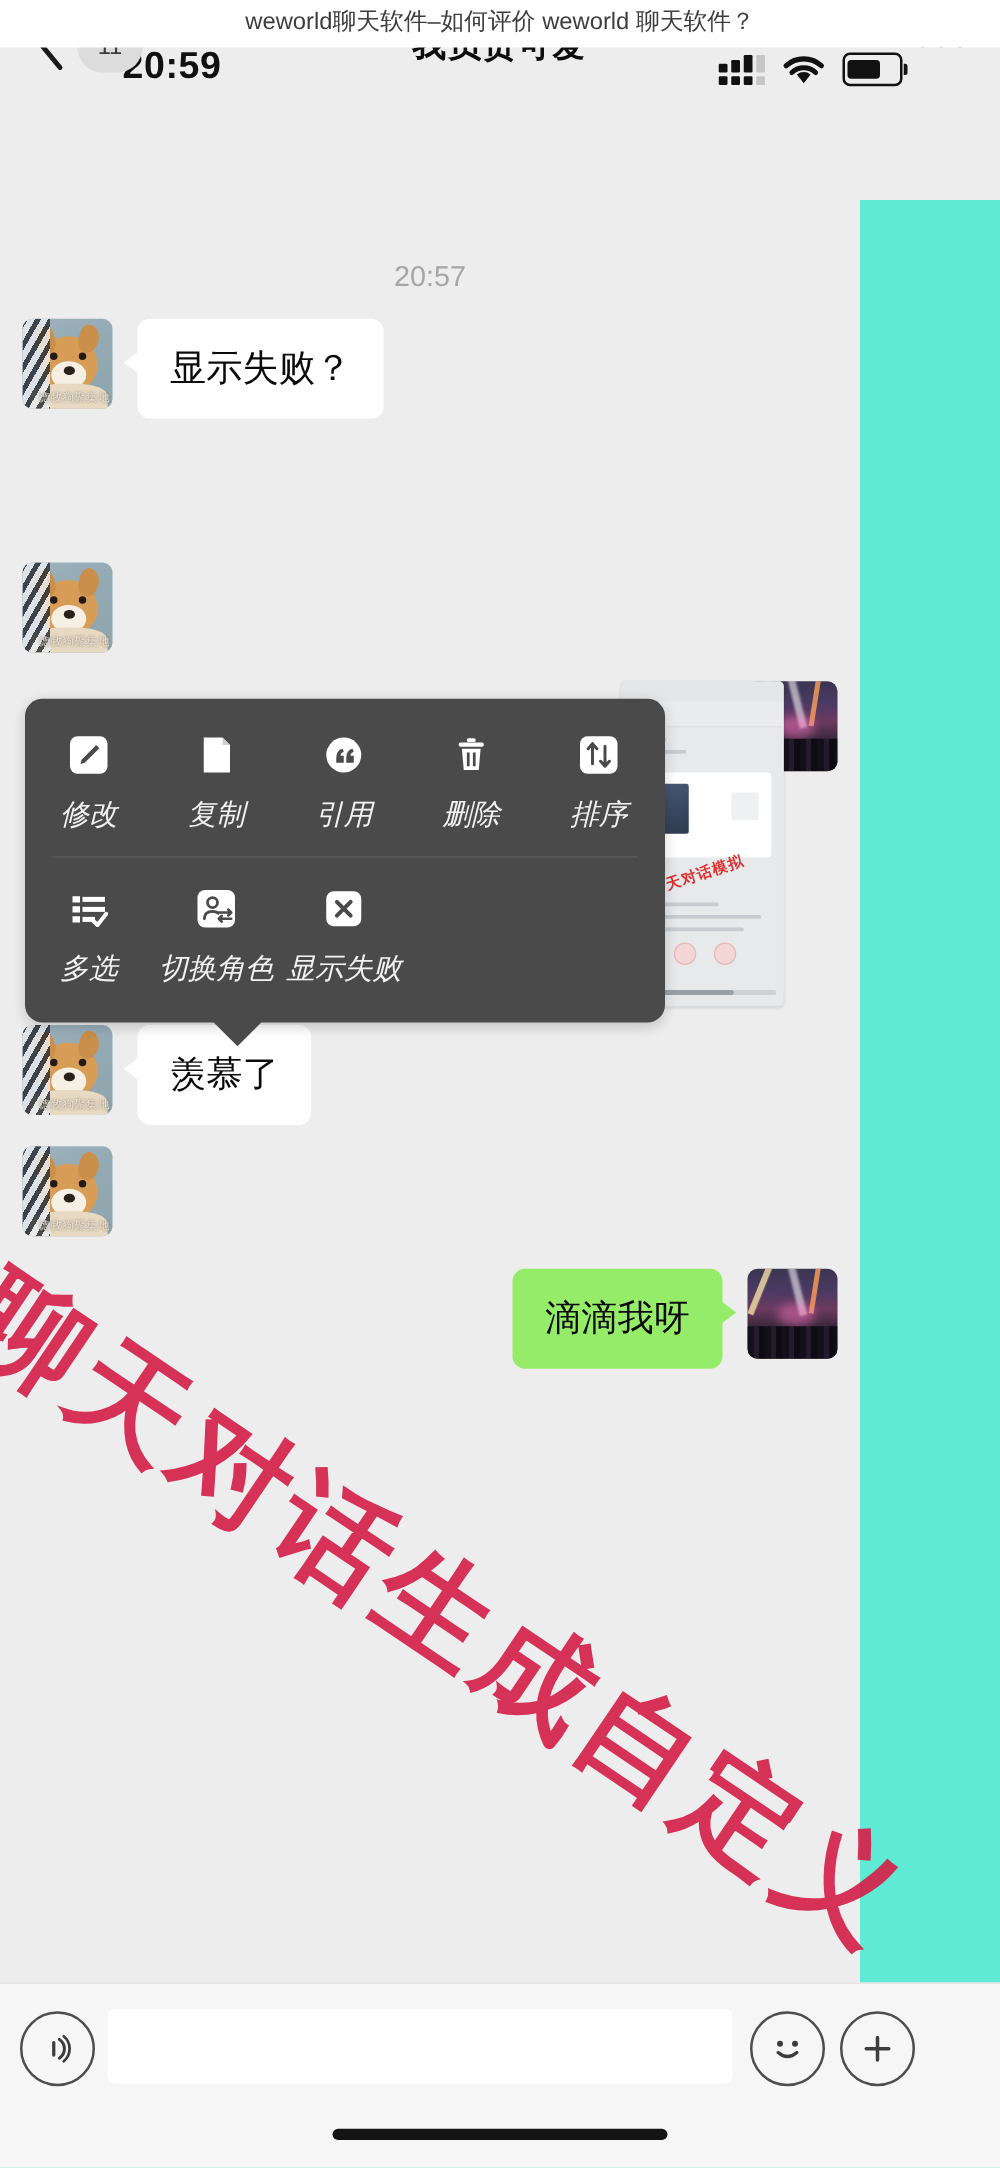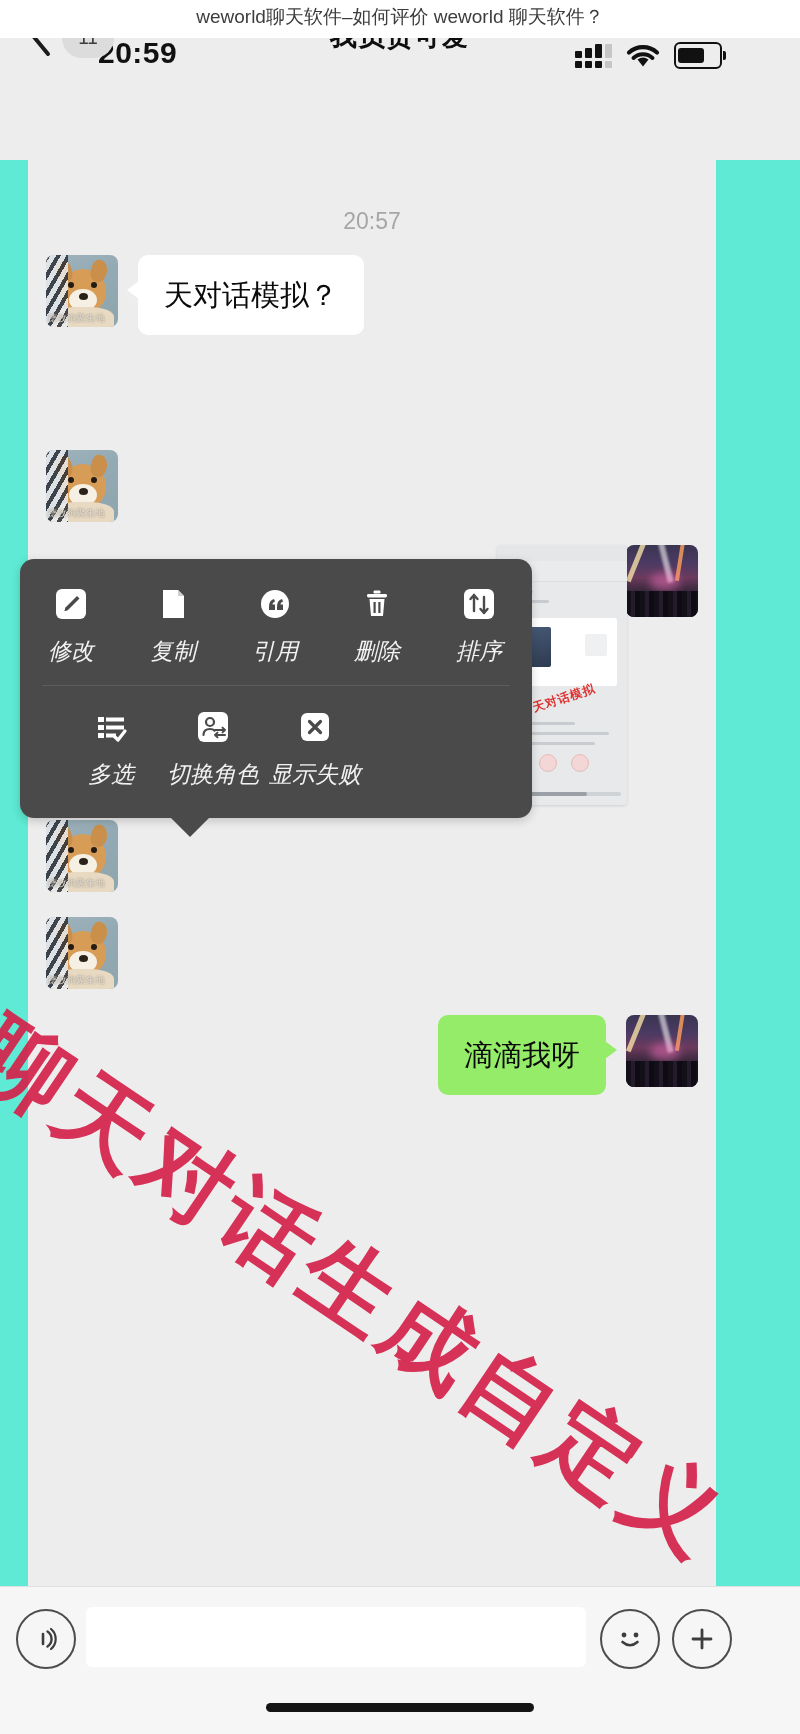--- a/index.html
+++ b/index.html
@@ -85,21 +85,21 @@
   }
   .nav-more{
     position:absolute;right:28px;top:30px;
     display:flex;gap:7px;
   }
   .nav-more span{width:8px;height:8px;border-radius:50%;background:#2b2b2b;display:block;}
 
   
   .chat{
     position:absolute;left:0;top:160px;width:688px;height:1427px;
-    background:#ededed;overflow:hidden;margin-left:28px;
+    background:#ededed;overflow:hidden;
   }
   .daystamp{
     width:100%;text-align:center;margin-top:48px;
     font-size:23px;color:#a6a6a6;
   }
 
   .row{position:absolute;display:flex;align-items:flex-start;}
   .row.left{left:18px;}
   .row.right{right:18px;flex-direction:row-reverse;}
 
@@ -123,21 +123,21 @@
   .avatar.dog .eye1{position:absolute;left:22px;top:27px;width:6px;height:6px;background:#241c14;border-radius:50%;}
   .avatar.dog .eye2{position:absolute;left:45px;top:27px;width:6px;height:6px;background:#241c14;border-radius:50%;}
   .avatar.dog .body{position:absolute;left:6px;top:52px;width:62px;height:24px;background:#e8d9c2;border-radius:40% 40% 0 0;}
   .avatar.dog .stripes{
     position:absolute;left:0;top:0;width:22px;height:72px;
     background:repeating-linear-gradient(120deg,#2e3138 0 4px,#e8ebee 4px 9px);
     opacity:.85;
   }
   .avatar.dog .wm{
     position:absolute;left:2px;bottom:2px;width:68px;
-    font-size:9px;color:#e9e2d6;text-align:left;
+    font-size:9px;color:#e9e2d6;text-align:right;
     text-shadow:0 0 2px rgba(0,0,0,.5);
     white-space:nowrap;letter-spacing:0.5px;
   }
   
   .avatar.concert{
     background:linear-gradient(180deg,#3a3551 0%,#4b3a63 25%,#6c3a5e 45%,#2a2232 70%,#161219 100%);
   }
   .avatar.concert .beam1{position:absolute;left:8px;top:-6px;width:5px;height:44px;background:rgba(255,235,170,.75);transform:rotate(22deg);filter:blur(.6px);}
   .avatar.concert .beam2{position:absolute;left:36px;top:-10px;width:6px;height:48px;background:rgba(255,255,255,.55);transform:rotate(-14deg);filter:blur(.8px);}
   .avatar.concert .beam3{position:absolute;left:52px;top:-4px;width:4px;height:40px;background:rgba(255,160,90,.8);transform:rotate(9deg);filter:blur(.6px);}
@@ -194,21 +194,21 @@
   
   .ctxmenu{
     position:absolute;left:20px;top:559px;width:512px;
     background:#4a4a4a;border-radius:14px;
     z-index:30;
     box-shadow:0 3px 10px rgba(0,0,0,.18);
   }
   .ctx-row{
     display:flex;padding:26px 0 18px 0;font-style:italic;
   }
-  .ctx-row.row2{padding-top:22px;padding-bottom:28px;margin-left:40px;}
+  .ctx-row.row2{padding-top:22px;padding-bottom:28px;}
   .ctx-item{
     flex:0 0 102px;display:flex;flex-direction:column;align-items:center;gap:13px;
   }
   .ctx-ic{
     width:38px;height:38px;display:flex;align-items:center;justify-content:center;
   }
   .ctx-ic svg{display:block;}
   .ctx-lb{font-size:23px;color:#f2f2f2;white-space:nowrap;}
   .ctx-sep{height:1px;background:#5d5d5d;margin:0 22px;}
   .ctx-arrow{
@@ -322,21 +322,21 @@
           <div class="ear1"></div>
           <div class="ear2"></div>
         <div class="muzzle"></div>
           <div class="nose"></div>
           <div class="eye1"></div>
           <div class="eye2"></div>
         <div class="body"></div>
           <div class="stripes"></div>
         <div class="wm">德牧狗聚集地</div>
       </div>
-      <div class="bubble in">天对话模拟？</div>
+      <div class="bubble in">显示失败？</div>
     </div>
 
 
     <div class="row left" style="top:290px">
       <div class="avatar dog">
         <div class="head"></div>
           <div class="ear1"></div>
           <div class="ear2"></div>
         <div class="muzzle"></div>
           <div class="nose"></div>
@@ -364,20 +364,21 @@
           <div class="ear1"></div>
           <div class="ear2"></div>
         <div class="muzzle"></div>
           <div class="nose"></div>
           <div class="eye1"></div>
           <div class="eye2"></div>
         <div class="body"></div>
           <div class="stripes"></div>
         <div class="wm">德牧狗聚集地</div>
       </div>
+      <div class="bubble in">羡慕了</div>
     </div>
 
     <div class="row left" style="top:757px">
       <div class="avatar dog">
         <div class="head"></div>
           <div class="ear1"></div>
           <div class="ear2"></div>
         <div class="muzzle"></div>
           <div class="nose"></div>
           <div class="eye1"></div>

